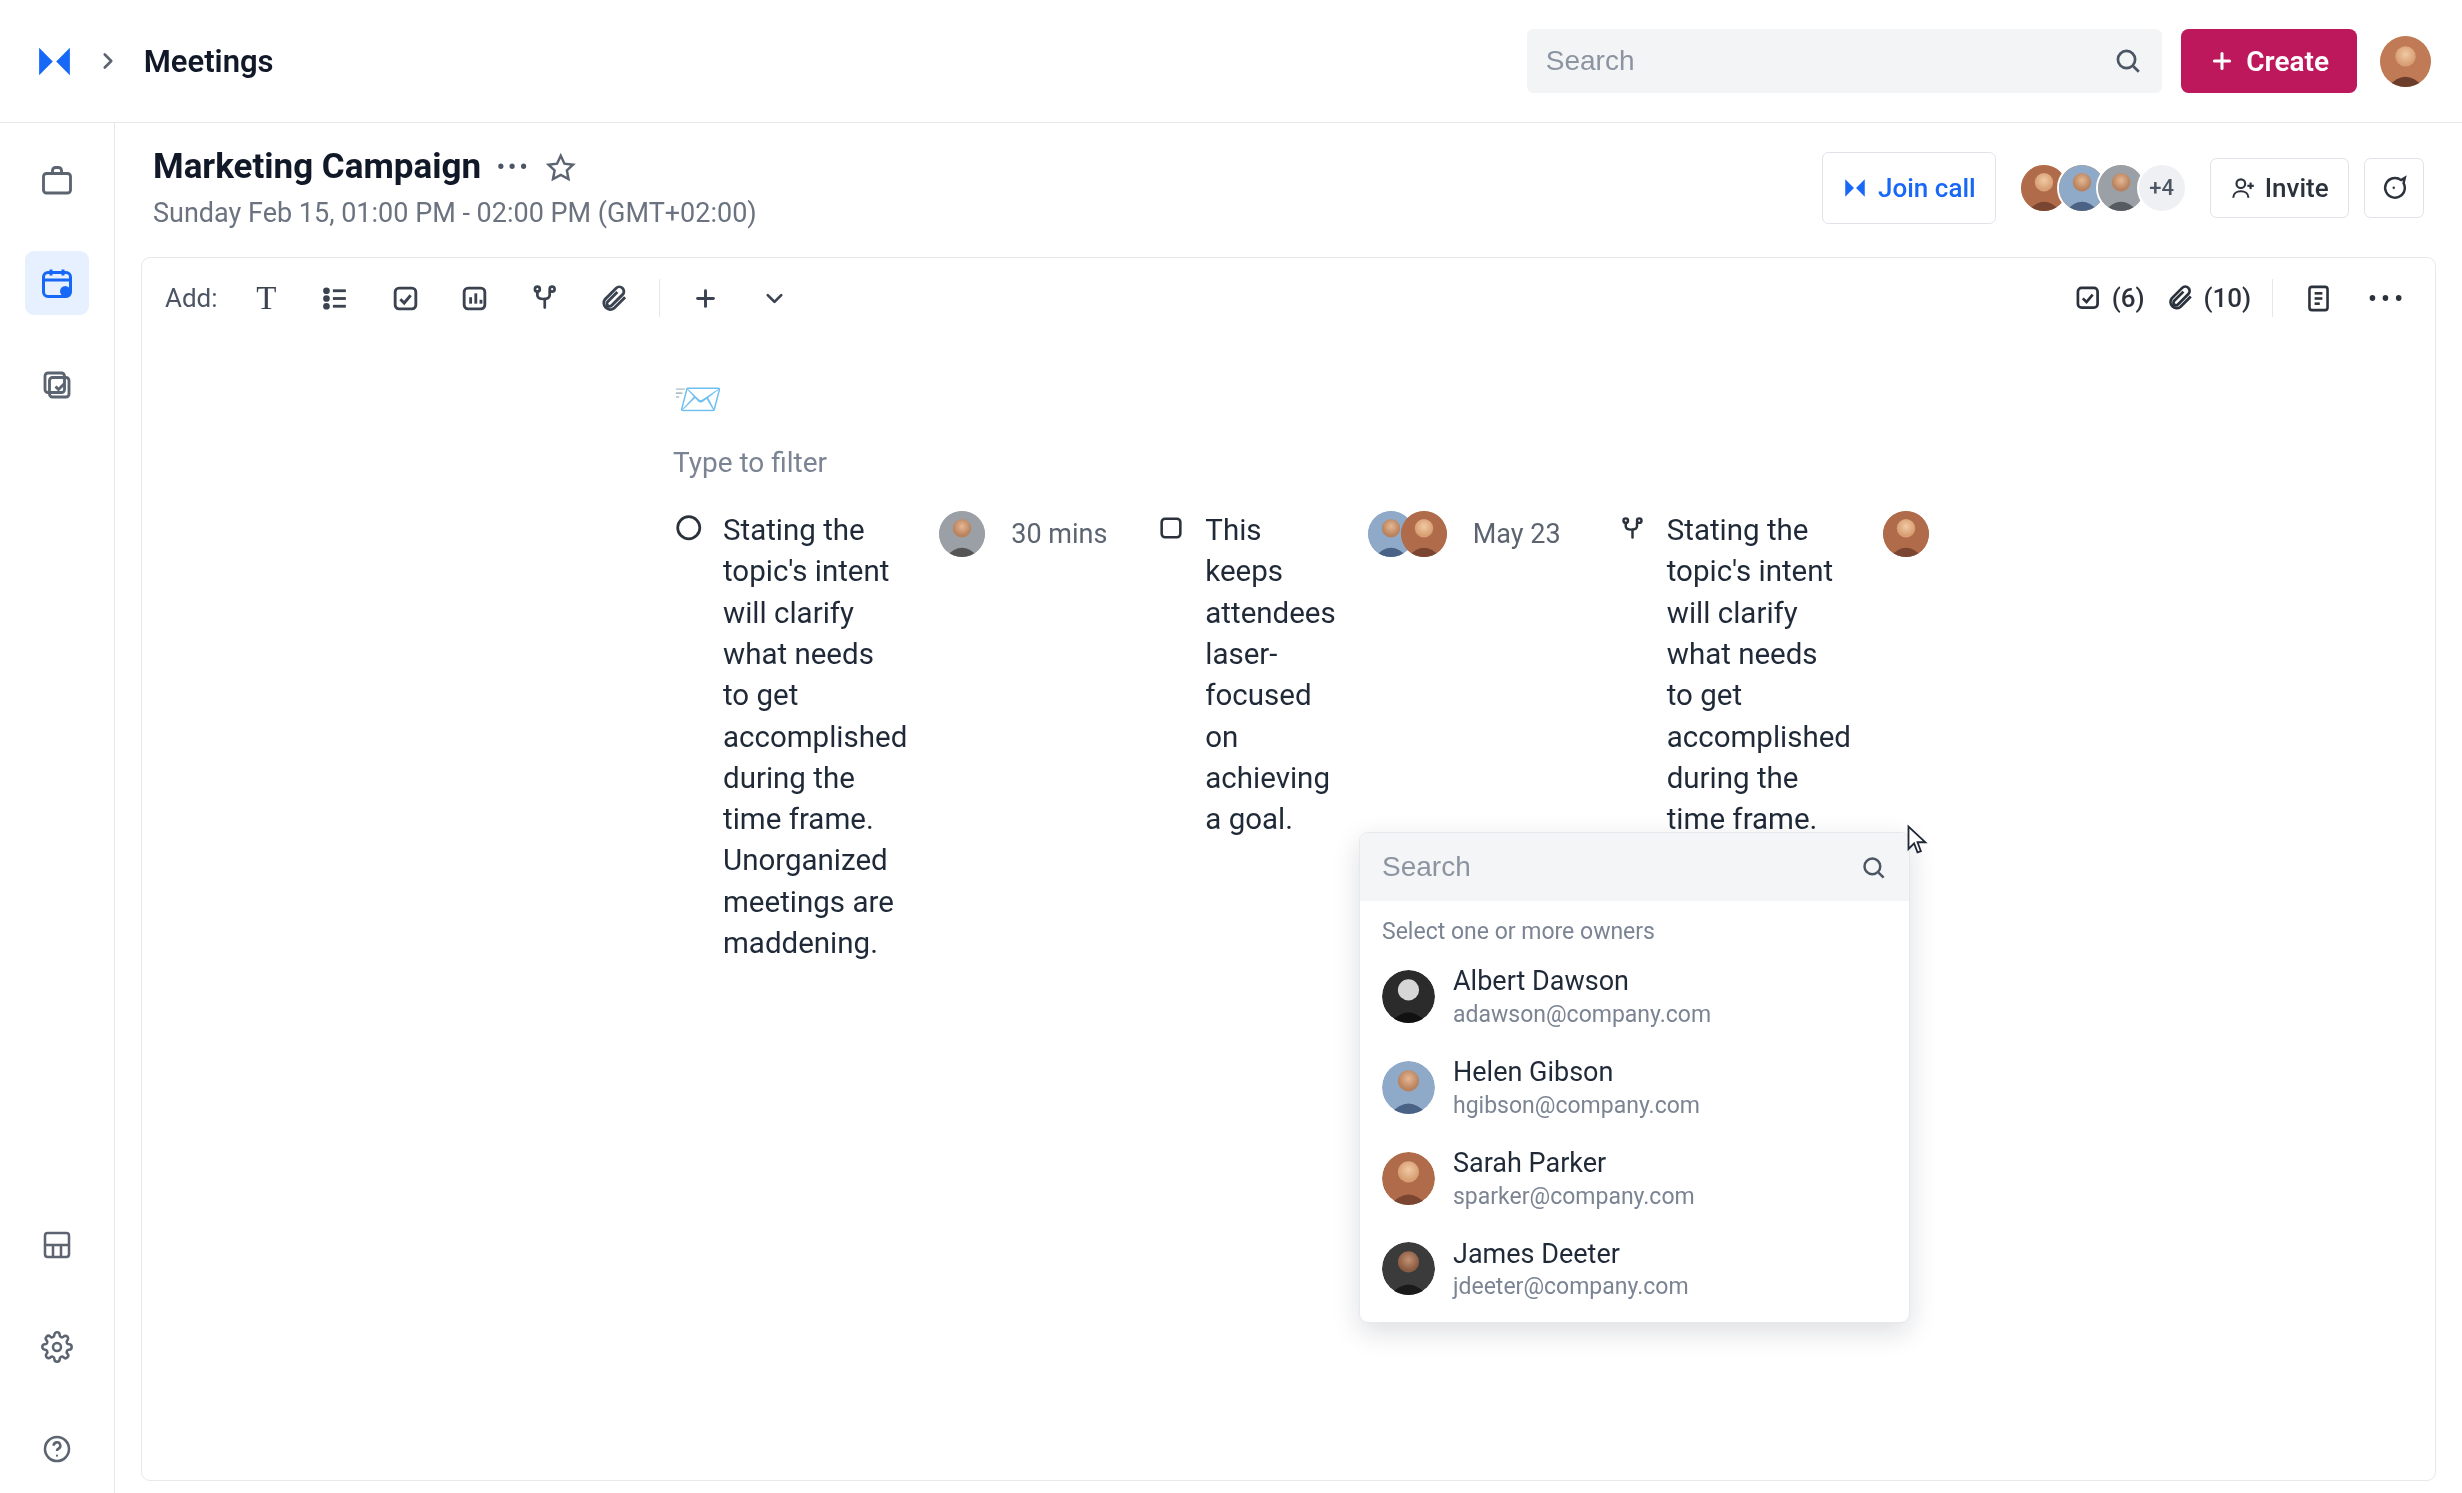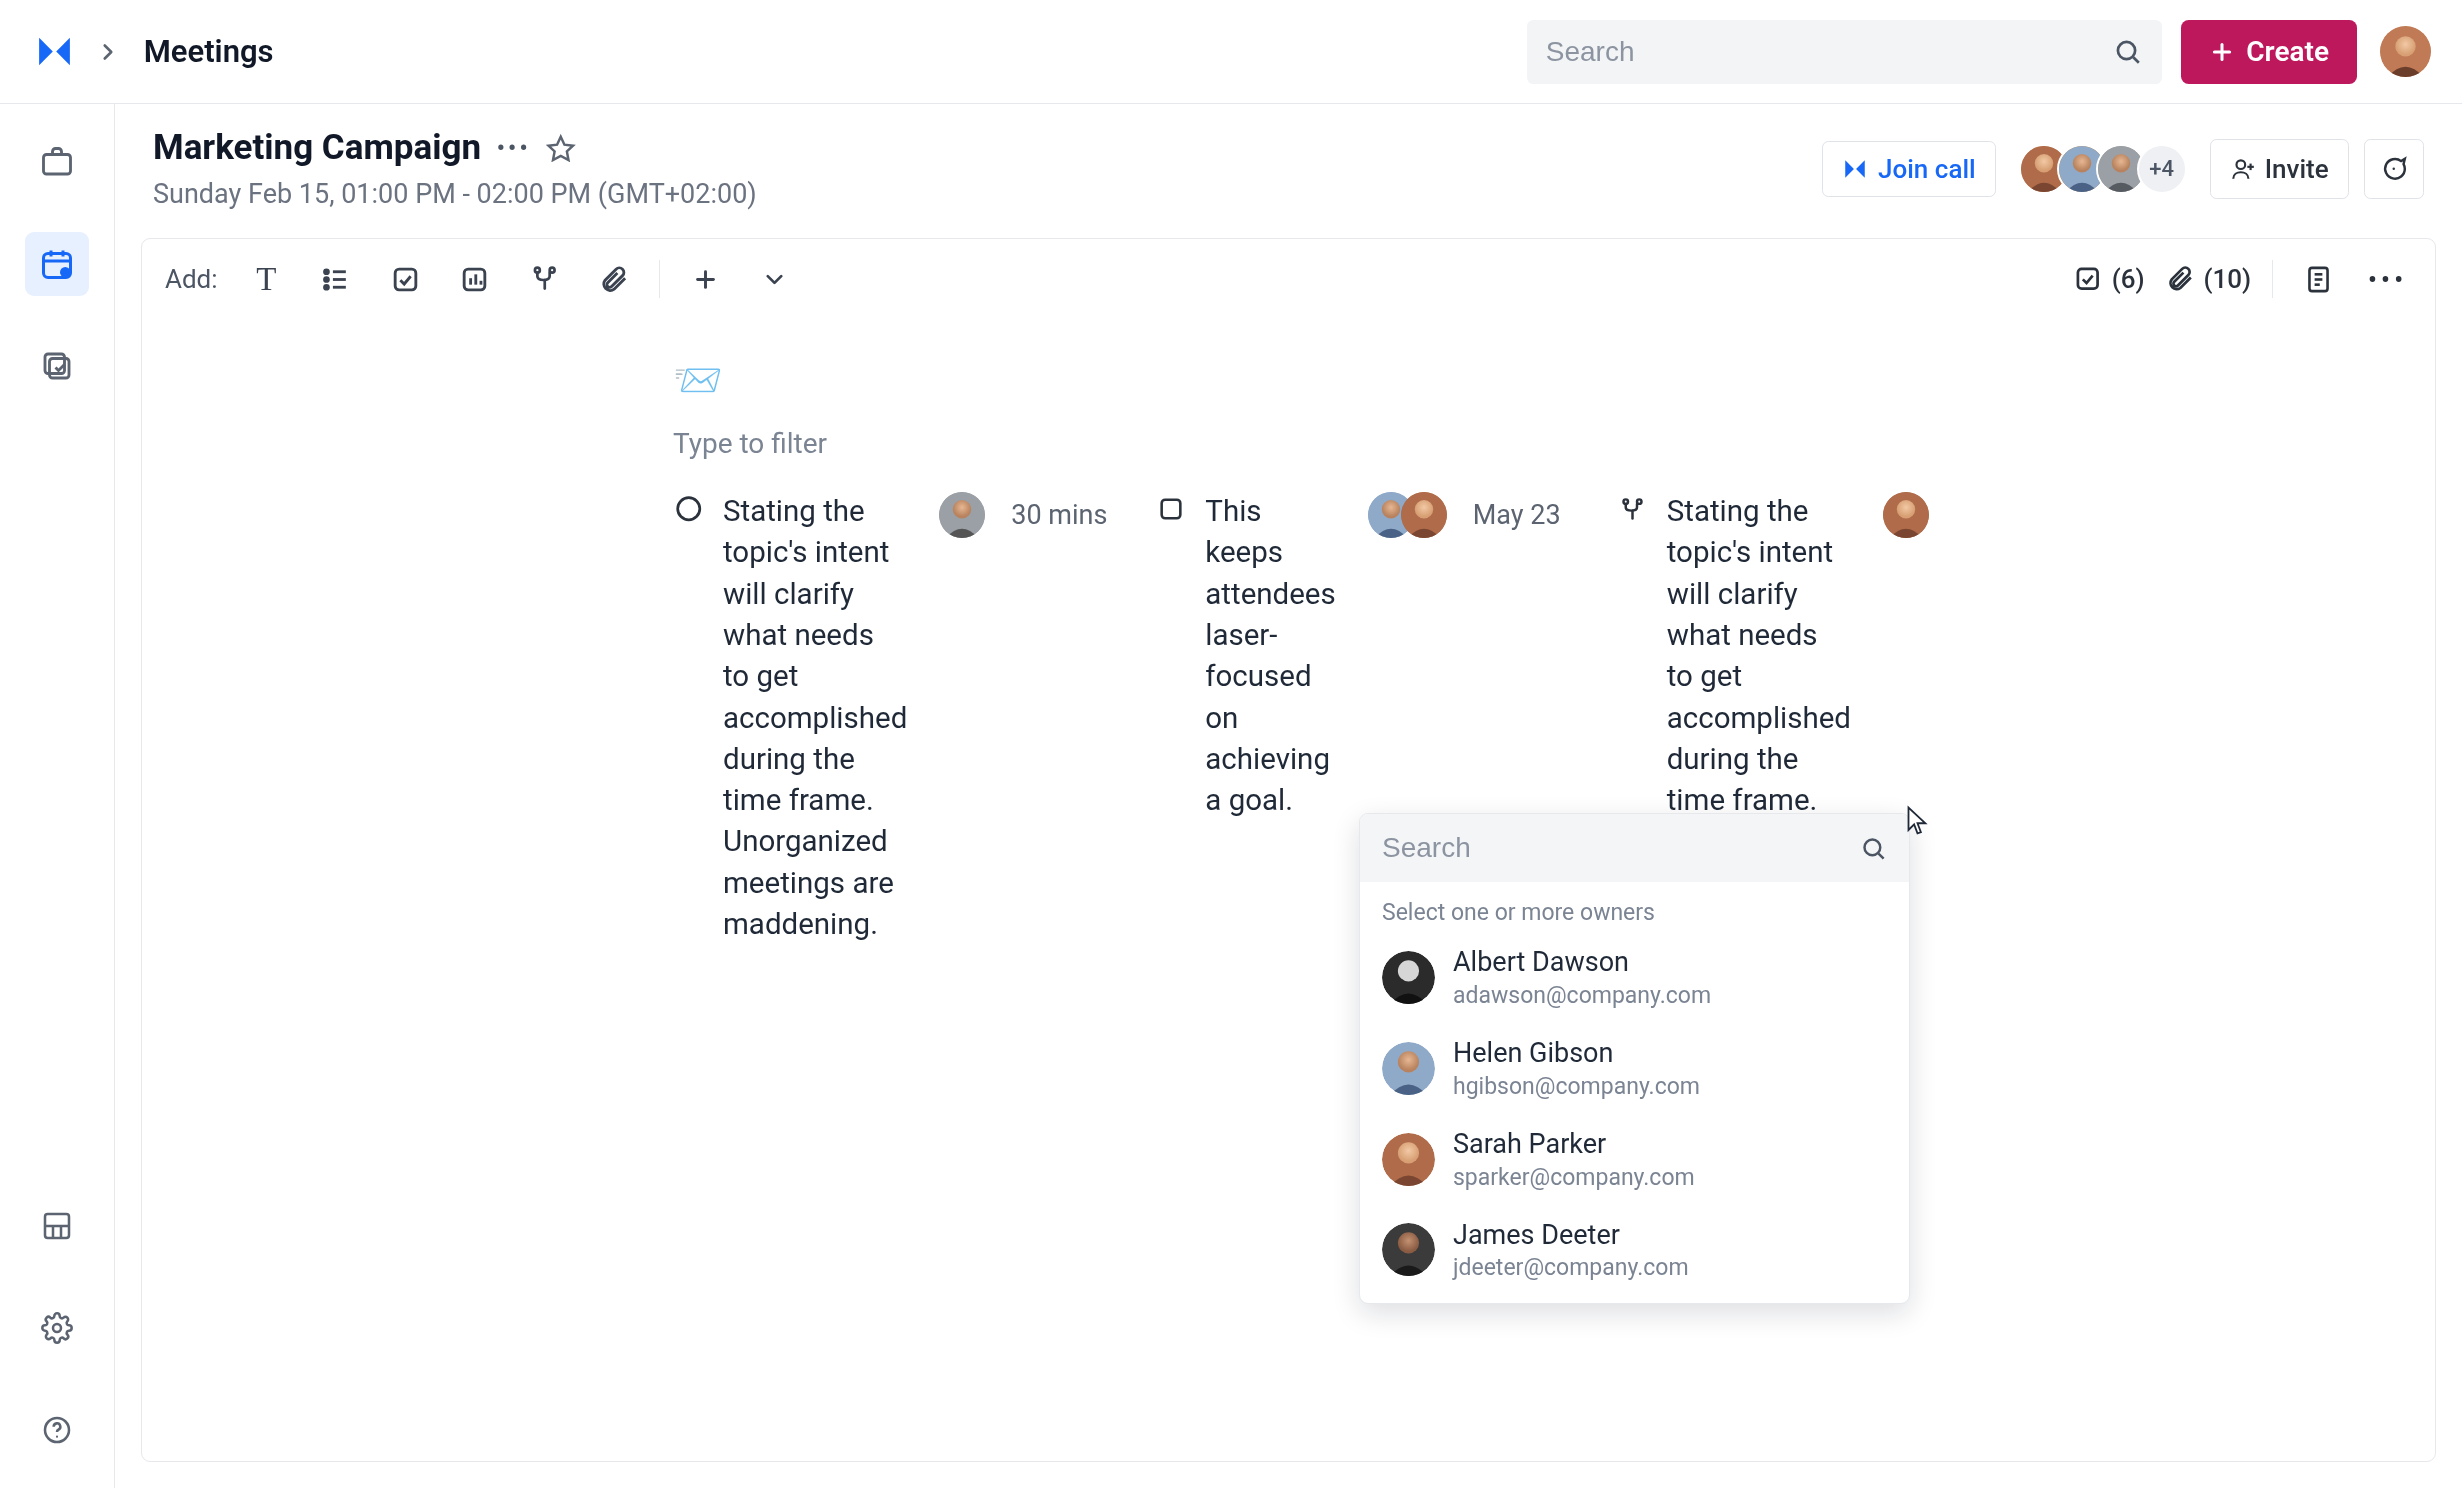--- a/index.html
+++ b/index.html
@@ -7,21 +7,21 @@
     width: 2462px; height: 1493px;
     font-family: -apple-system, BlinkMacSystemFont, "Segoe UI", Roboto, Helvetica, Arial, sans-serif;
     background: #ffffff;
     color: #1f2937;
   }
   svg { display: block; }
 
   
   .topbar {
     display: flex; align-items: center;
-    height: 104px;
+    height: 123px;
     padding: 8px 31px;
     border-bottom: 1.3px solid #e6e8eb;
   }
   .logo {
     width: 47px; height: 47px;
     display: flex; align-items: center; justify-content: center;
   }
   .chevron-btn {
     width: 45px; height: 45px; display:flex;align-items:center;justify-content:center;margin-left:7.7px;
   }
@@ -86,21 +86,21 @@
   .page-title-wrap { display:flex; flex-direction:column; gap:10.3px;}
   .page-title-row { display:flex; align-items:center; gap:15.4px;}
   .page-title { font-size:35px; font-weight:700; color:#111827;}
   .dots-btn { color:#4b5563; font-size:26px; letter-spacing:2.6px;}
   .star-btn { color:#4b5563; }
   .subtitle { font-size:27px; color:#6b7280; }
   .page-head-spacer{flex:1;}
   .join-call {
     display:flex;align-items:center;gap:10.3px;
     border:1.3px solid #dfe3e8; border-radius:6.4px;
-    height:56px; padding:0 19px;
+    height:72px; padding:0 19px;
     color:#1768f6; font-size:26px; font-weight:500;
   }
   .attendees { display:flex; align-items:center; margin-left:23px;}
   .attendee-avatar {
     width:50px;height:50px;border-radius:50%;
     border:2.6px solid #fff;
     margin-left:-11.5px;
     display:flex;align-items:center;justify-content:center;overflow:hidden;
   }
   .attendee-avatar:first-child{margin-left:0;}

